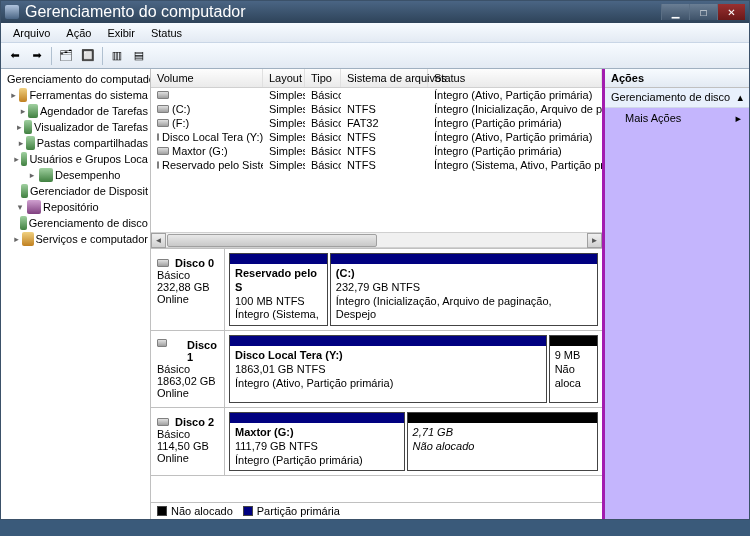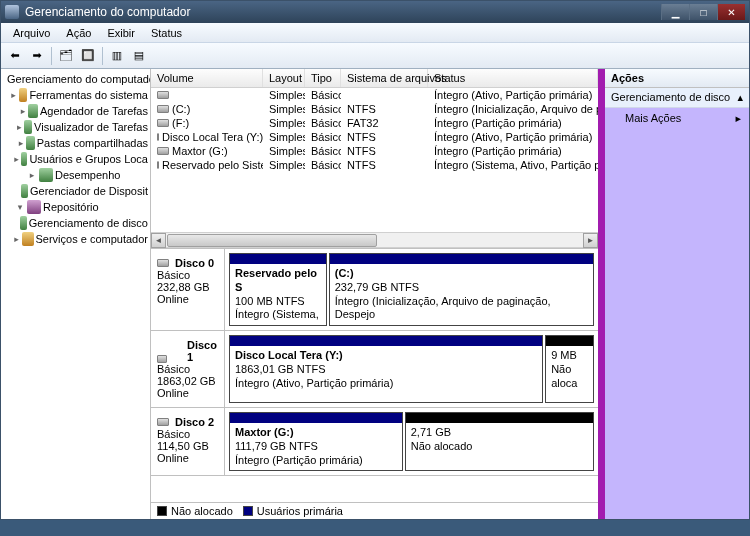--- a/index.html
+++ b/index.html
@@ -1,40 +1,40 @@
 <!DOCTYPE html>
 <html><head>
 <meta charset="utf-8">
 <style>
 * { margin: 0; padding: 0; box-sizing: border-box; font-family: "Segoe UI", Tahoma, sans-serif; font-size: 11px; }
 body { background: #2a2a2a; width: 750px; height: 536px; overflow: hidden; }
 .window { width: 750px; height: 520px; background: #fff; border: 1px solid #3b5169; display: flex; flex-direction: column; }
 .titlebar { height: 22px; background: linear-gradient(#4a6584, #2e4359); color: #fff; display: flex; align-items: center; padding: 0 4px; }
 .titlebar .icon { width: 14px; height: 14px; background: linear-gradient(#b0c4de,#4a6584); margin-right: 6px; border-radius: 2px; }
-.title-text { flex: 1; font-size: 12px; }
+.title-text { flex: 1; font-size: 16px; }
 .winbtns { display: flex; gap: 0; }
 .winbtn { width: 28px; height: 16px; background: linear-gradient(#6a7e94,#3e5269); color: #fff; display: flex; align-items: center; justify-content: center; font-size: 10px; border-left: 1px solid #5a6e84; cursor: pointer; }
 .winbtn.close { background: linear-gradient(#9a3030,#6a1818); }
 .menubar { height: 20px; background: linear-gradient(#f7fbff,#e3eaf3); display: flex; align-items: center; padding: 0 4px; border-bottom: 1px solid #c9d6e6; }
 .menu-item { padding: 2px 8px; cursor: pointer; }
 .toolbar { height: 26px; background: linear-gradient(#f7fbff,#e3eaf3); display: flex; align-items: center; padding: 0 4px; gap: 2px; border-bottom: 1px solid #a0b0c0; }
 .tb-btn { width: 20px; height: 20px; display: flex; align-items: center; justify-content: center; cursor: pointer; border-radius: 2px; }
 .tb-sep { width: 1px; height: 18px; background: #b0c0d0; margin: 0 2px; }
 .content { flex: 1; display: flex; min-height: 0; }
 .tree-pane { width: 150px; overflow: hidden; border-right: 1px solid #c0c0c0; background: #fff; padding: 2px 0; }
 .tree-item { display: flex; align-items: center; padding: 1px 2px; white-space: nowrap; cursor: pointer; }
 .tree-indent { display: inline-block; }
 .tree-exp { width: 10px; text-align: center; color: #666; font-size: 9px; }
 .tree-icon { width: 14px; height: 14px; margin: 0 2px; display: inline-block; }
 .tree-icon.root { background: linear-gradient(#b0c4de,#4a6584); border-radius: 2px; }
 .tree-icon.cfg { background: linear-gradient(#f0d080,#c08020); border-radius: 2px; }
 .tree-icon.leaf { background: linear-gradient(#a0d0a0,#408040); border-radius: 2px; }
 .tree-icon.store { background: linear-gradient(#d0a0d0,#804080); border-radius: 2px; }
 .tree-label { font-size: 11px; }
-.middle-pane { flex: 1; display: flex; flex-direction: column; border-right: 7px solid #a21caf; min-width: 0; }
+.middle-pane { flex: 1; display: flex; flex-direction: column; border-right: 3px solid #a21caf; min-width: 0; }
 .vol-table { flex: 0 0 auto; overflow: hidden; }
 .vol-header { display: flex; background: linear-gradient(#fdfdfd,#eaeaea); border-bottom: 1px solid #d0d0d0; }
 .vol-th { padding: 3px 6px; border-right: 1px solid #e0e0e0; font-size: 11px; white-space: nowrap; }
 .vol-body { background: #fff; }
 .vol-row { display: flex; padding: 0; cursor: pointer; }
 .vol-td { padding: 1px 6px; white-space: nowrap; overflow: hidden; font-size: 11px; display: flex; align-items: center; }
 .vol-icon { width: 12px; height: 8px; background: linear-gradient(#e0e0e0,#a0a0a0); border-radius: 1px; margin-right: 3px; display: inline-block; border: 1px solid #808080; }
 .c0 { width: 112px; } .c1 { width: 42px; } .c2 { width: 36px; } .c3 { width: 87px; } .c4 { flex: 1; }
 .hscroll { height: 16px; background: #f0f0f0; border-top: 1px solid #d0d0d0; border-bottom: 1px solid #d0d0d0; position: relative; }
 .hscroll-thumb { position: absolute; left: 16px; top: 1px; width: 210px; height: 13px; background: linear-gradient(#e8e8e8,#c8c8c8); border: 1px solid #a0a0a0; border-radius: 2px; }
@@ -259,21 +259,21 @@
                 <div class="part-body"><span class="part-name">Reservado pelo S</span><span>100 MB NTFS</span><br><span>Íntegro (Sistema,</span></div>
               </div>
               <div class="part" style="flex: 44 1 0%;">
                 <div class="part-top primary"></div>
                 <div class="part-body"><span class="part-name">(C:)</span><span>232,79 GB NTFS</span><br><span>Íntegro (Inicialização, Arquivo de paginação, Despejo</span></div>
               </div>
             </div>
           </div>
           <div class="disk-row">
             <div class="disk-info">
-              <div style="display:flex;align-items:flex-end;gap:17px">
+              <div style="display:flex;align-items:flex-start;gap:17px">
                 <span class="vol-icon"></span>
                 <span class="disk-name">Disco 1</span>
               </div>
               <div>Básico</div>
               <div>1863,02 GB</div>
               <div>Online</div>
             </div>
             <div class="disk-bar">
               <div class="part" style="flex: 60 1 0%;">
                 <div class="part-top primary"></div>
@@ -293,36 +293,36 @@
               </div>
               <div>Básico</div>
               <div>114,50 GB</div>
               <div>Online</div>
             </div>
             <div class="disk-bar">
               <div class="part" style="flex: 33 1 0%;">
                 <div class="part-top primary"></div>
                 <div class="part-body"><span class="part-name">Maxtor (G:)</span><span>111,79 GB NTFS</span><br><span>Íntegro (Partição primária)</span></div>
               </div>
-              <div class="part" style="flex: 36 1 0%;">
+              <div class="part" style="flex: 36 1 0%; font-style: italic;">
                 <div class="part-top unalloc"></div>
                 <div class="part-body"><span>2,71 GB</span><br><span>Não alocado</span></div>
               </div>
             </div>
           </div>
         </div>
 
       <div class="legend" id="legend">
           <div class="legend-item">
             <span class="legend-sw" style="background:#000"></span>
             <span>Não alocado</span>
           </div>
           <div class="legend-item">
             <span class="legend-sw" style="background:#000080"></span>
-            <span>Usuários primária</span>
+            <span>Partição primária</span>
           </div>
         </div>
     </div>
 
     <div class="actions-pane">
       <div class="actions-hdr">Ações</div>
       <div class="actions-grp">
         <span>Gerenciamento de disco</span>
         <span>▴</span>
       </div>

